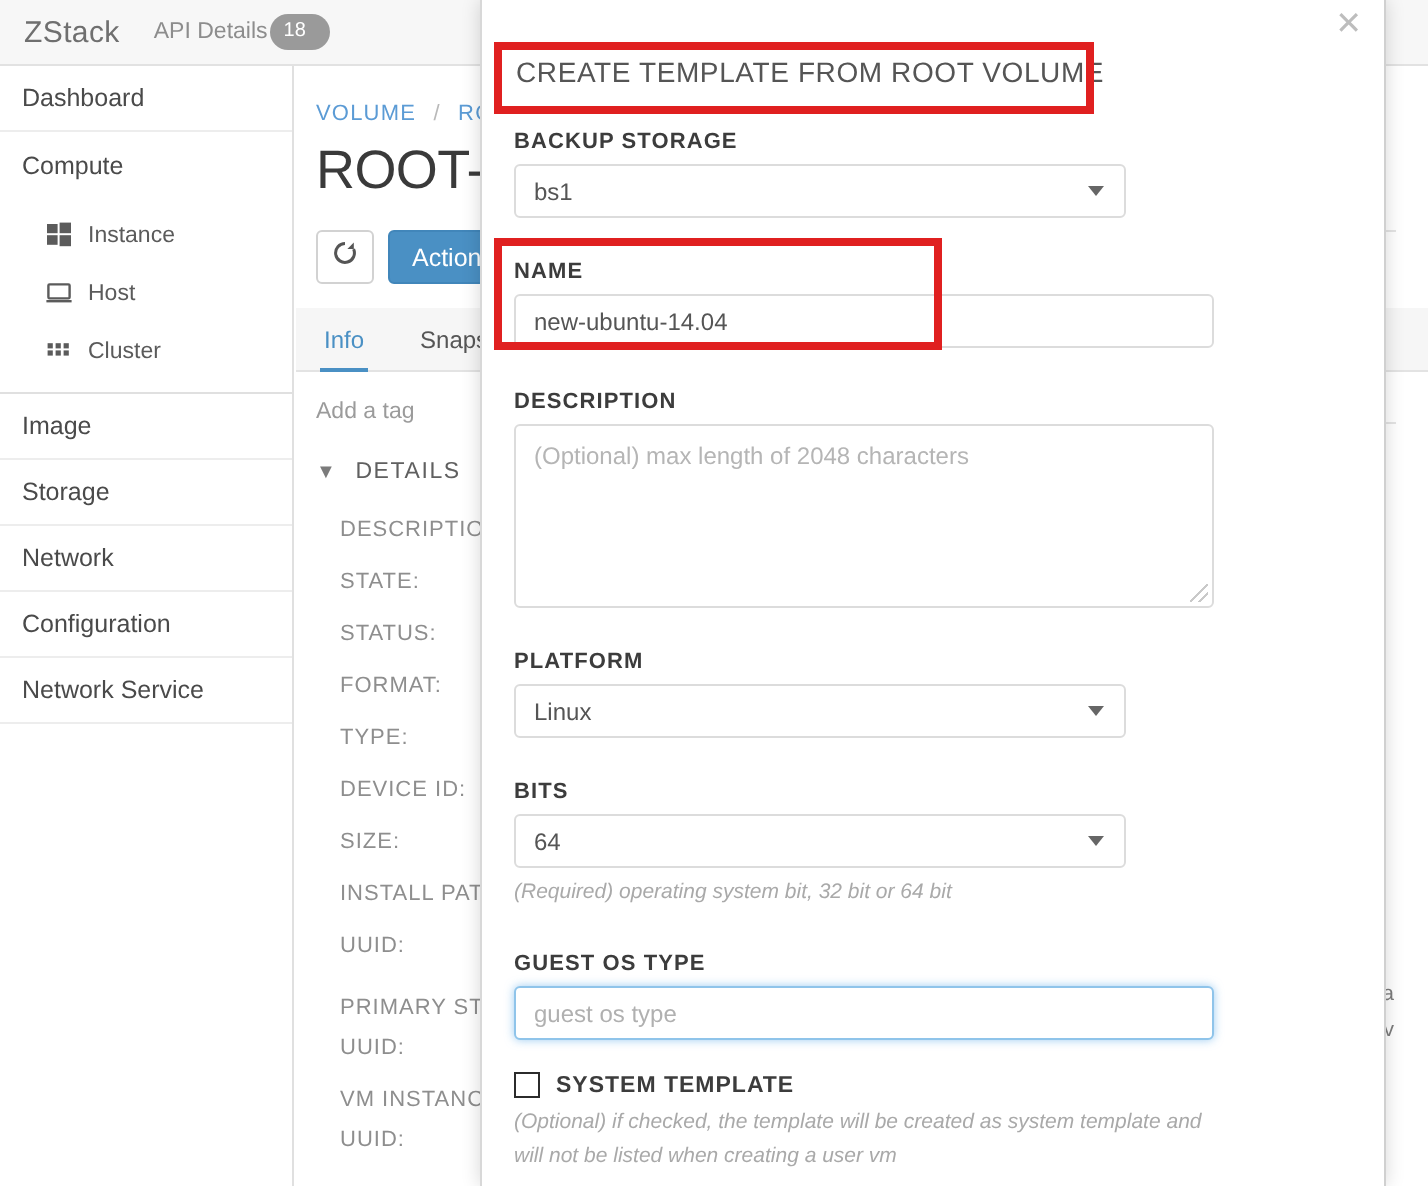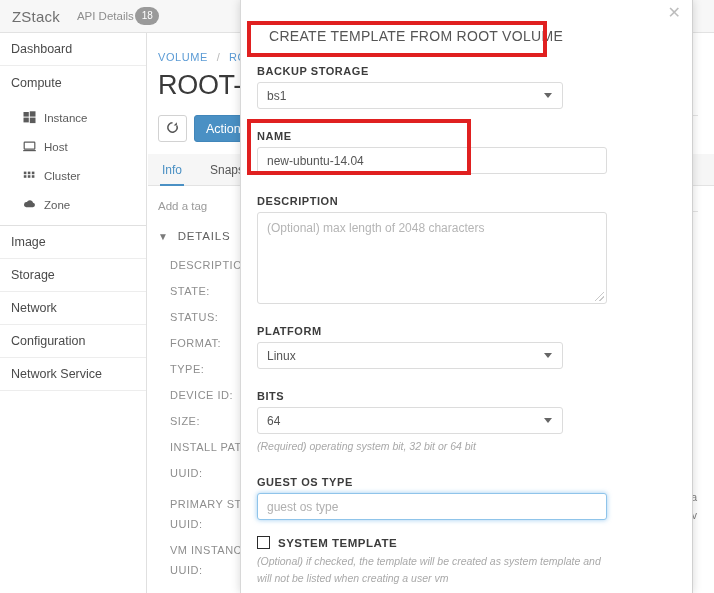--- a/index.html
+++ b/index.html
@@ -18,21 +18,21 @@
 
   .topbar {
     position:absolute; left:0; top:0; width:714px; height:33px;
     background:#f7f7f7; border-bottom:1px solid #e2e2e2;
     display:flex; align-items:center; padding-left:12px;
   }
   .brand { font-size:15px; color:#6f6f6f; letter-spacing:.2px; }
   .api-details { font-size:11.5px; color:#8d8d8d; margin-left:17px; display:flex; align-items:center; gap:1px; }
   .badge-pill {
     background:#9a9a9a; color:#fff; border-radius:9px;
-    font-size:10px; line-height:1; padding:4px 6px 4px 7px; min-width:22px; text-align:center;
+    font-size:10px; line-height:1; padding:4px 12px 4px 7px; min-width:22px; text-align:center;
   }
 
   
   .sidebar {
     position:absolute; left:0; top:33px; width:147px; height:560px;
     background:#fff; border-right:1px solid #e0e0e0;
   }
   .side-row {
     height:33px; display:flex; align-items:center;
     padding-left:11px; font-size:12.5px; color:#4a4a4a;
@@ -85,21 +85,21 @@
   
   .modal {
     position:absolute; left:240px; top:0px; width:453px; height:593px;
     background:#ffffff; border-left:1px solid #d8d8d8; border-right:1px solid #d0d0d0;
     box-shadow:0 0 9px rgba(0,0,0,.16);
   }
   .modal-close {
     position:absolute; right:11px; top:5px; font-size:16px; color:#bdbdbd; line-height:1;
   }
   .modal-title {
-    font-size:14px; color:#555; letter-spacing:.3px; padding:28px 0 0 28px;
+    font-size:14px; color:#555; letter-spacing:.3px; padding:28px 0 0 17px;
   }
   .mbody { padding:0 16px; }
   .flabel { font-size:11px; color:#3c3c3c; font-weight:bold; letter-spacing:.55px; margin-top:21px; }
   .fselect {
     position:relative; height:27px; border:1px solid #dcdcdc; border-radius:3px; background:#fff;
     display:flex; align-items:center; padding-left:9px; font-size:12px; color:#555; margin-top:5px;
   }
   .fselect .tri { position:absolute; right:10px; width:0;height:0;
     border-left:4px solid transparent;border-right:4px solid transparent;border-top:5px solid #666; }
   .ftext {
@@ -190,28 +190,20 @@
                   <rect x="4.8" y="2.6" width="2.6" height="2.6"></rect>
                   <rect x="8.8" y="2.6" width="2.6" height="2.6"></rect>
                 <rect x="0.8" y="6.2" width="2.6" height="2.6"></rect>
                   <rect x="4.8" y="6.2" width="2.6" height="2.6"></rect>
                   <rect x="8.8" y="6.2" width="2.6" height="2.6"></rect>
               </g>
             </svg>
           </span>
           <span>Cluster</span>
         </div>
-        <div class="side-sub">
-          <span class="sicon">
-            <svg width="13" height="13" viewBox="0 0 13 13">
-                <path d="M3.3 9.2h6.6a2.3 2.3 0 0 0 .2-4.55A3.3 3.3 0 0 0 3.9 4.1a2.55 2.55 0 0 0-.6 5.1z" fill="#5b5b5b"></path>
-              </svg>
-          </span>
-          <span>Zone</span>
-        </div>
       </div>
 
       <div class="side-row">
         <span>Image</span>
       </div>
       <div class="side-row">
         <span>Storage</span>
       </div>
       <div class="side-row">
         <span>Network</span>

